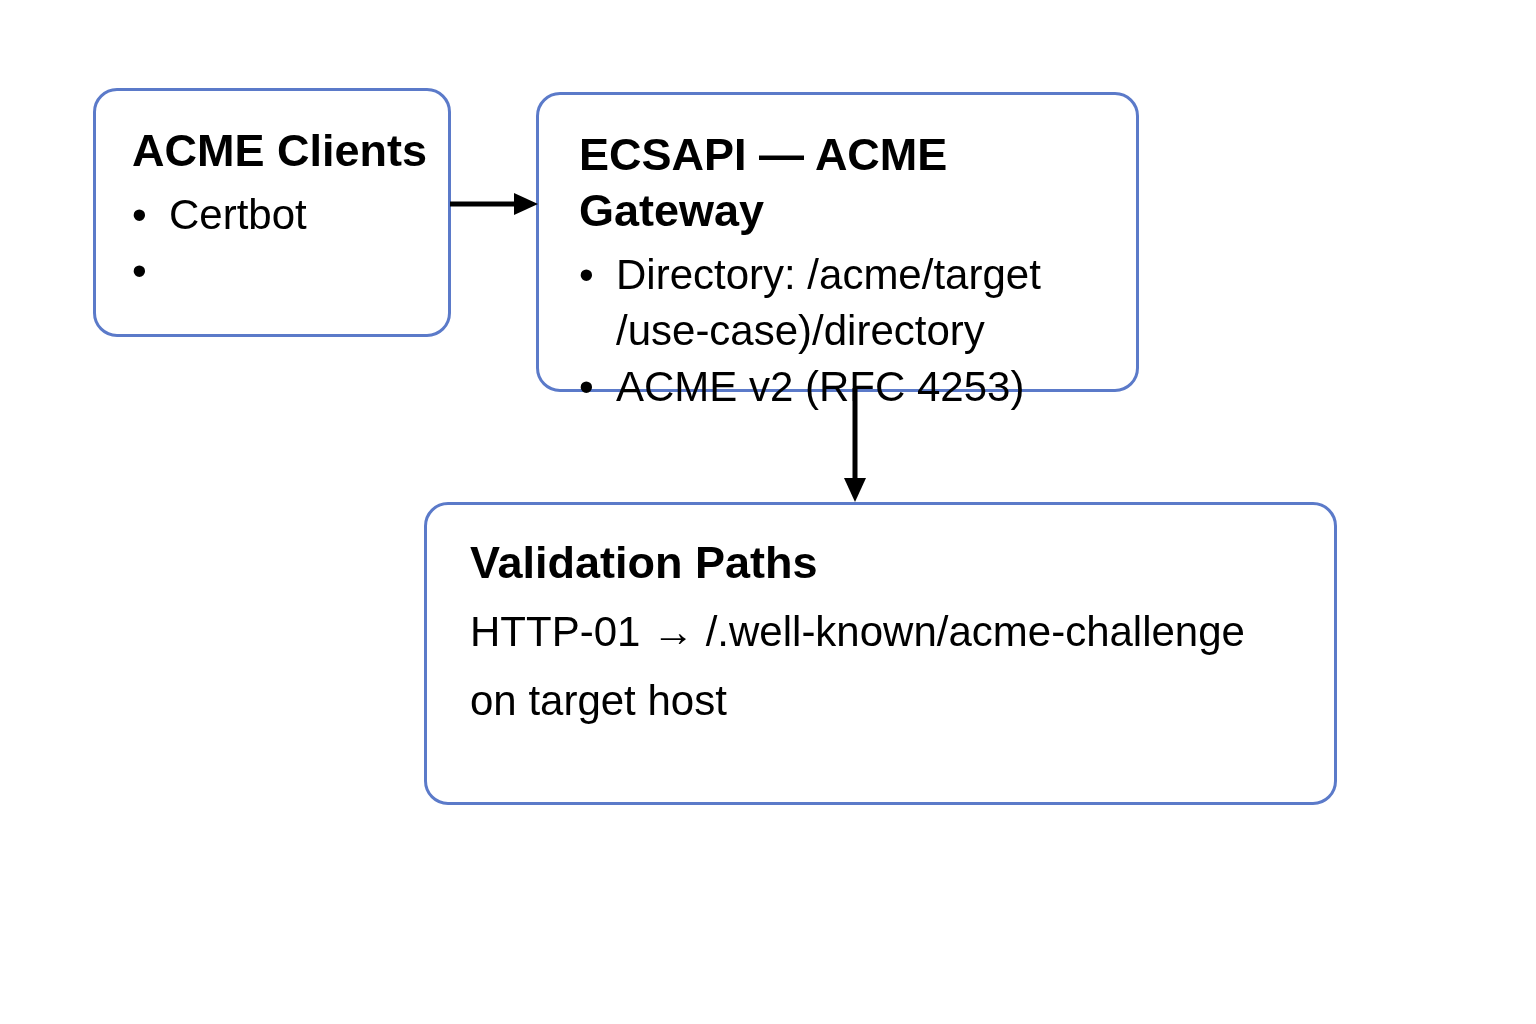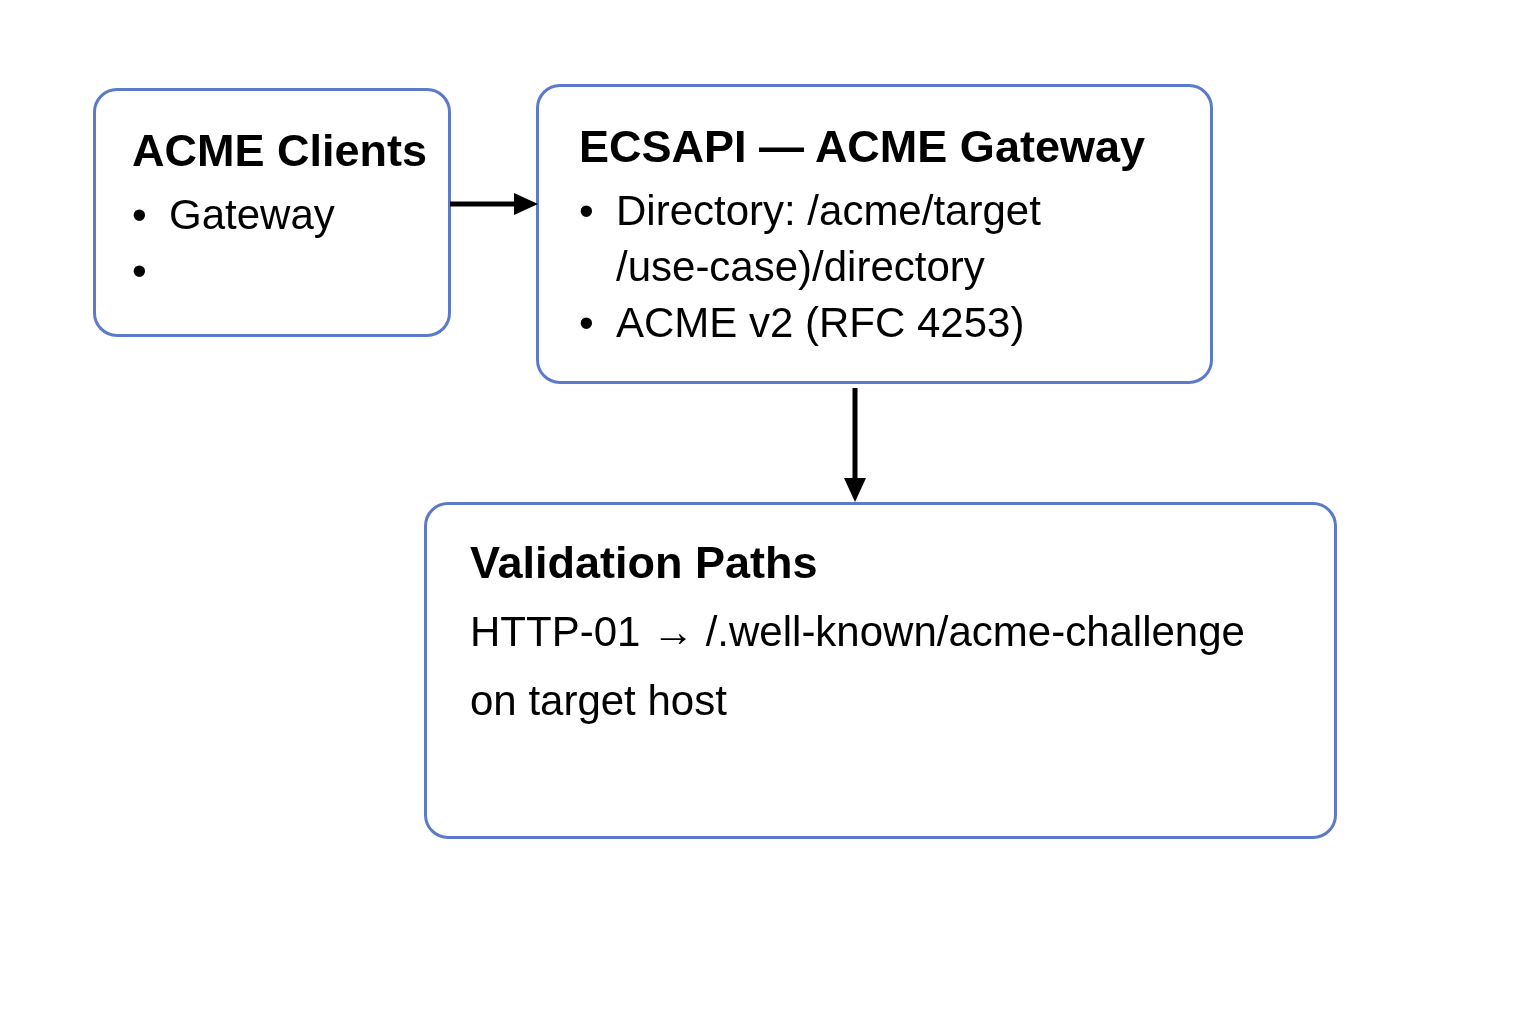--- a/index.html
+++ b/index.html
@@ -20,22 +20,22 @@
     color: var(--text);
     overflow: hidden;
   }
   .node {
     position: absolute;
     background: var(--node-background);
     border: 3px solid var(--node-border);
     border-radius: 24px;
   }
   .node-clients   { left: 93px;  top: 88px;  width: 358px; height: 249px; padding: 32px 18px 0 36px; }
-  .node-gateway   { left: 536px; top: 84px;  width: 677px; height: 300px; padding: 32px 18px 0 40px; }
-  .node-validation{ left: 424px; top: 502px; width: 913px; height: 337px; padding: 30px 22px 0 43px; }
+  .node-gateway   { left: 536px; top: 92px;  width: 603px; height: 300px; padding: 32px 18px 0 40px; }
+  .node-validation{ left: 424px; top: 502px; width: 913px; height: 303px; padding: 30px 22px 0 43px; }
   .node-title {
     margin: 0;
     font-size: 45px;
     font-weight: 700;
     line-height: 56px;
     letter-spacing: 0px;
   }
   .node-list {
     list-style: none;
     margin: 8px 0 0 0;
@@ -68,21 +68,21 @@
 </head>
 <body>
 
 <div class="canvas">
 
   <section class="node node-clients">
     <h2 class="node-title">ACME Clients</h2>
     <ul class="node-list">
       <li class="bullet">
         <span class="dot">•</span>
-        <span class="bullet-text">Gateway</span>
+        <span class="bullet-text">Certbot</span>
       </li>
       <li class="bullet">
         <span class="dot">•</span>
       </li>
     </ul>
   </section>
 
   <section class="node node-gateway">
     <h2 class="node-title">ECSAPI — ACME Gateway</h2>
     <ul class="node-list">

